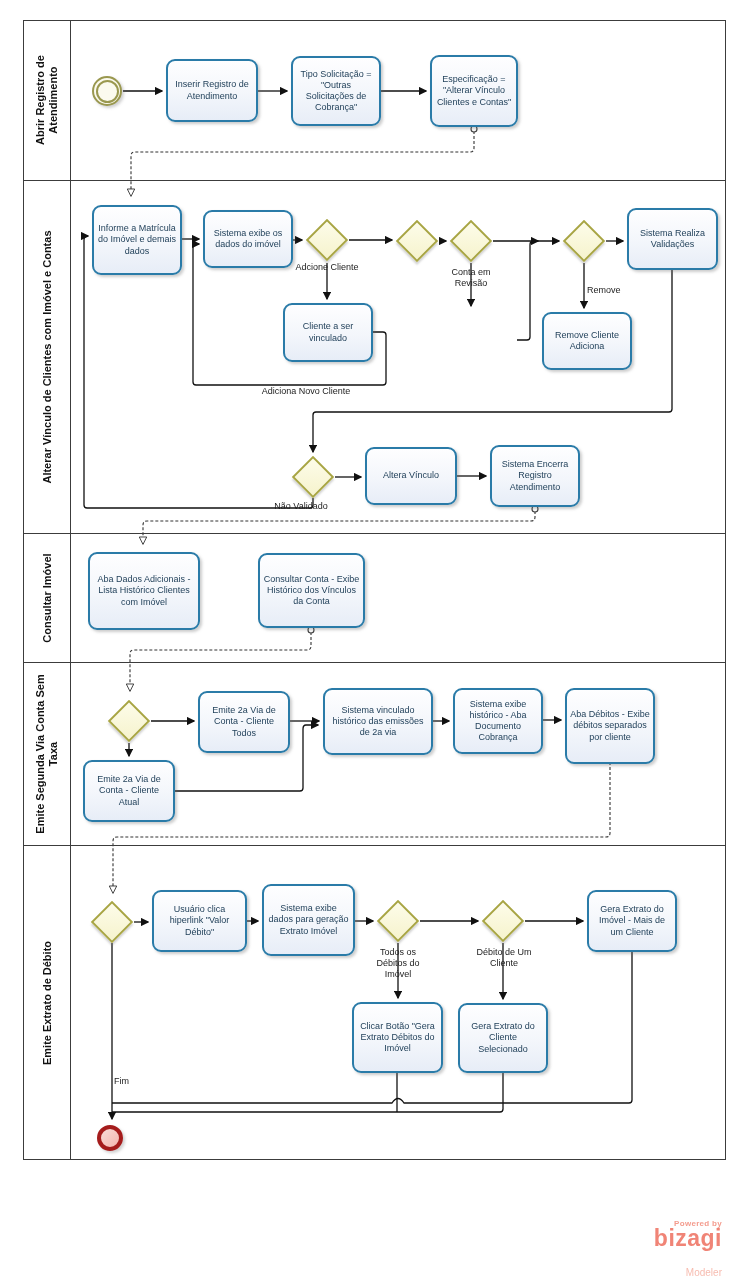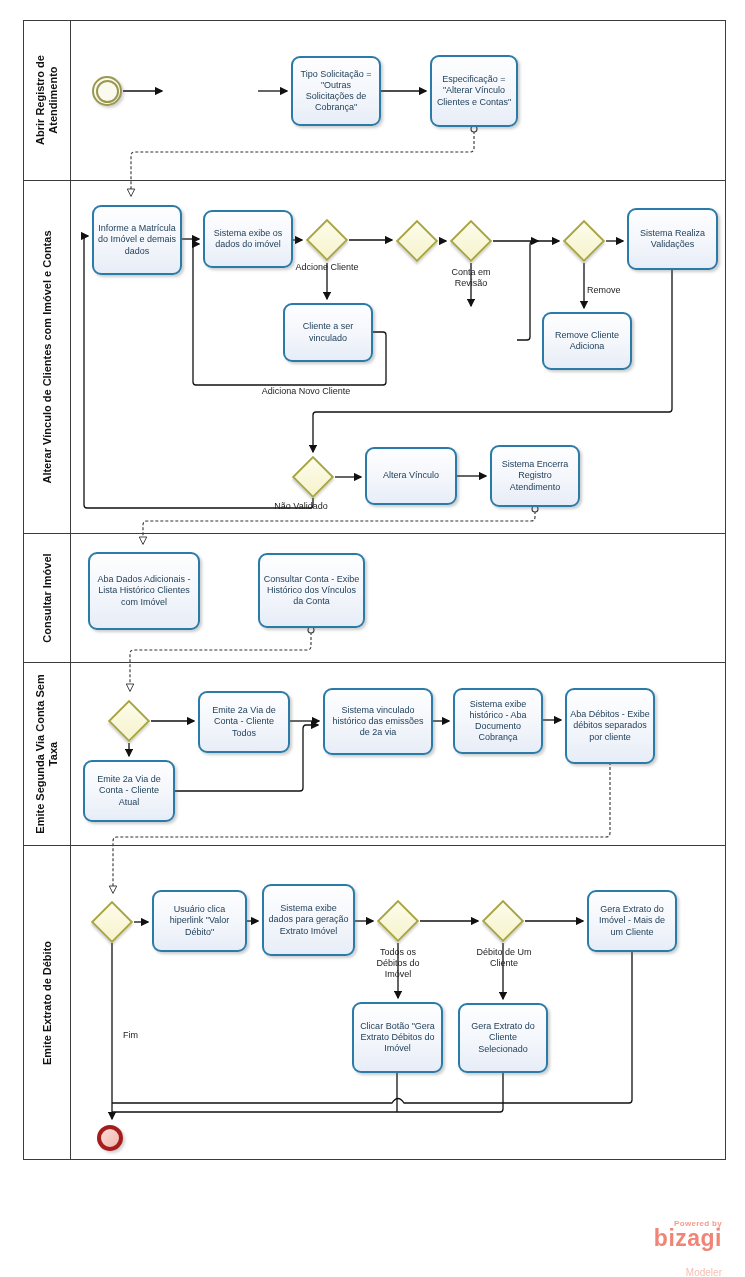--- a/index.html
+++ b/index.html
@@ -122,20 +122,23 @@
   <div class="lane-cell" style="top:662px;height:183px">
     <div class="lane-label" style="width:170px">Emite Segunda Via Conta Sem Taxa</div>
   </div>
   <div class="lane-cell" style="top:845px;height:315px">
     <div class="lane-label" style="width:313px">Emite Extrato de Débito</div>
   </div>
 
   <div class="ev-start"></div>
   <div class="ev-end"></div>
 
+  <div class="task" style="left:166px;top:59px;width:92px;height:63px">
+    <span>Inserir Registro de Atendimento</span>
+    </div>
   <div class="task" style="left:291px;top:56px;width:90px;height:70px">
     <span>Tipo Solicitação = "Outras Solicitações de Cobrança"</span>
     </div>
   <div class="task" style="left:430px;top:55px;width:88px;height:72px">
     <span>Especificação = "Alterar Vínculo Clientes e Contas"</span>
     </div>
 
   <div class="task" style="left:92px;top:205px;width:90px;height:70px">
     <span>Informe a Matrícula do Imóvel e demais dados</span>
     </div>
@@ -206,21 +209,21 @@
     <span>Gera Extrato do Cliente Selecionado</span>
     </div>
 
   <div class="elabel" style="left:288px;top:262px;width:78px">Adcione Cliente</div>
   <div class="elabel" style="left:250px;top:386px;width:112px">Adiciona Novo Cliente</div>
   <div class="elabel" style="left:442px;top:267px;width:58px">Conta em Revisão</div>
   <div class="elabel" style="left:587px;top:285px;width:44px;text-align:left">Remove</div>
   <div class="elabel" style="left:262px;top:501px;width:78px">Não Validado</div>
   <div class="elabel" style="left:368px;top:947px;width:60px">Todos os Débitos do Imóvel</div>
   <div class="elabel" style="left:468px;top:947px;width:72px">Débito de Um Cliente</div>
-  <div class="elabel" style="left:114px;top:1030px;width:24px;text-align:right">Fim</div>
+  <div class="elabel" style="left:114px;top:1076px;width:24px;text-align:left">Fim</div>
 
   <div class="logo">
     <div class="powered">Powered by</div>
     <div class="brand">bizagi</div>
     <div class="product">Modeler</div>
   </div>
 
 </div>
 
 </body></html>

